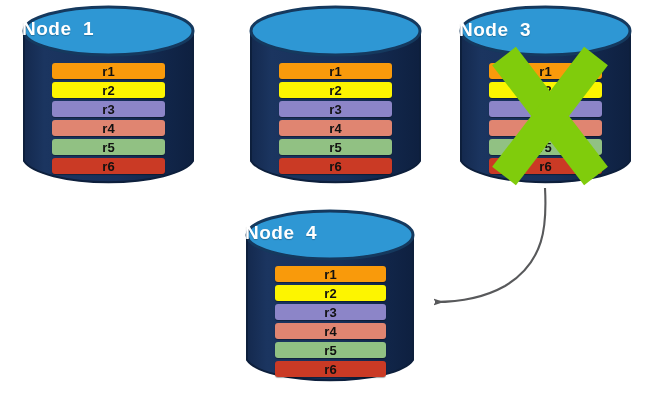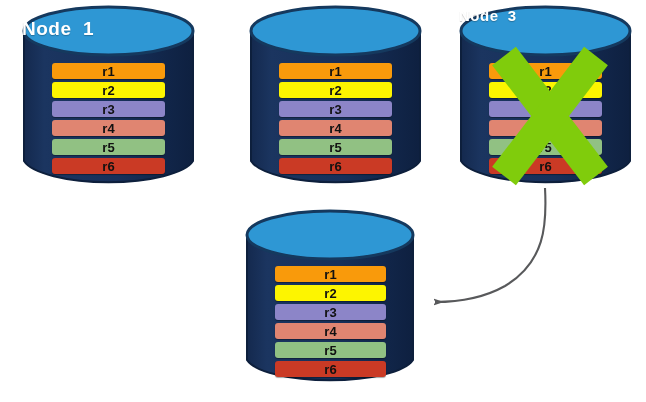--- a/index.html
+++ b/index.html
@@ -150,21 +150,21 @@
         <linearGradient id="bodyGrad3" x1="0" y1="0" x2="1" y2="0">
           <stop offset="0%" stop-color="#14294e"></stop>
           <stop offset="12%" stop-color="#1b3560"></stop>
           <stop offset="55%" stop-color="#17305a"></stop>
           <stop offset="100%" stop-color="#0e2040"></stop>
         </linearGradient>
       </defs>
       <path d="M2,26 L2,156 A86,26 0 0 0 171,156 L171,26 Z" fill="url(#bodyGrad3)" stroke="#0d1f3c" stroke-width="2"></path>
       <ellipse cx="86.5" cy="26" rx="84.5" ry="24" fill="#2e97d4" stroke="#15395e" stroke-width="3"></ellipse>
     </svg>
-    <div class="node-label" style="top:2px; font-size:15px;">Node  3</div>
+    <div class="node-label" style="top:14px; font-size:19px;">Node  3</div>
     <div class="rows" style="left:30px; top:58px; width:113px; gap:3px;">
       <div class="row-bar" style="background:#f99a0b; height:16px; font-size:13px;">
           <span>r1</span>
         </div>
       <div class="row-bar" style="background:#fdf500; height:16px; font-size:13px;">
           <span>r2</span>
         </div>
       <div class="row-bar" style="background:#8c85c8; height:16px; font-size:13px;">
           <span>r3</span>
         </div>
@@ -192,20 +192,21 @@
         <linearGradient id="bodyGrad4" x1="0" y1="0" x2="1" y2="0">
           <stop offset="0%" stop-color="#14294e"></stop>
           <stop offset="12%" stop-color="#1b3560"></stop>
           <stop offset="55%" stop-color="#17305a"></stop>
           <stop offset="100%" stop-color="#0e2040"></stop>
         </linearGradient>
       </defs>
       <path d="M2,26 L2,151 A84.5,25 0 0 0 168,151 L168,26 Z" fill="url(#bodyGrad4)" stroke="#0d1f3c" stroke-width="2"></path>
       <ellipse cx="85" cy="26" rx="83" ry="24" fill="#2e97d4" stroke="#15395e" stroke-width="3"></ellipse>
     </svg>
+    <div class="node-label" style="top:13px; font-size:19px;">Node  4</div>
     <div class="rows" style="left:30px; top:57px; width:111px; gap:3px;">
       <div class="row-bar" style="background:#f99a0b; height:16px; font-size:13px;">
           <span>r1</span>
         </div>
       <div class="row-bar" style="background:#fdf500; height:16px; font-size:13px;">
           <span>r2</span>
         </div>
       <div class="row-bar" style="background:#8c85c8; height:16px; font-size:13px;">
           <span>r3</span>
         </div>

